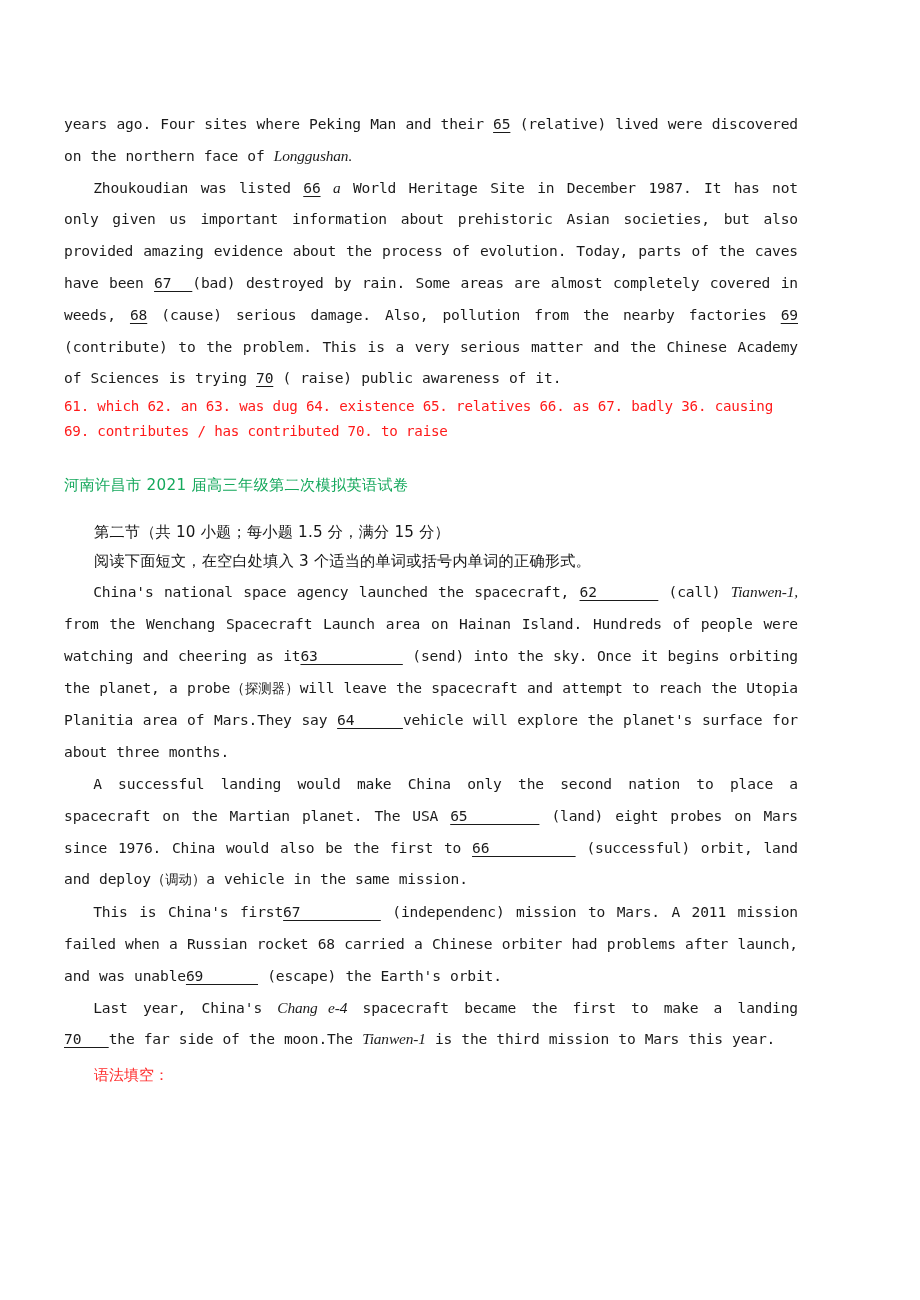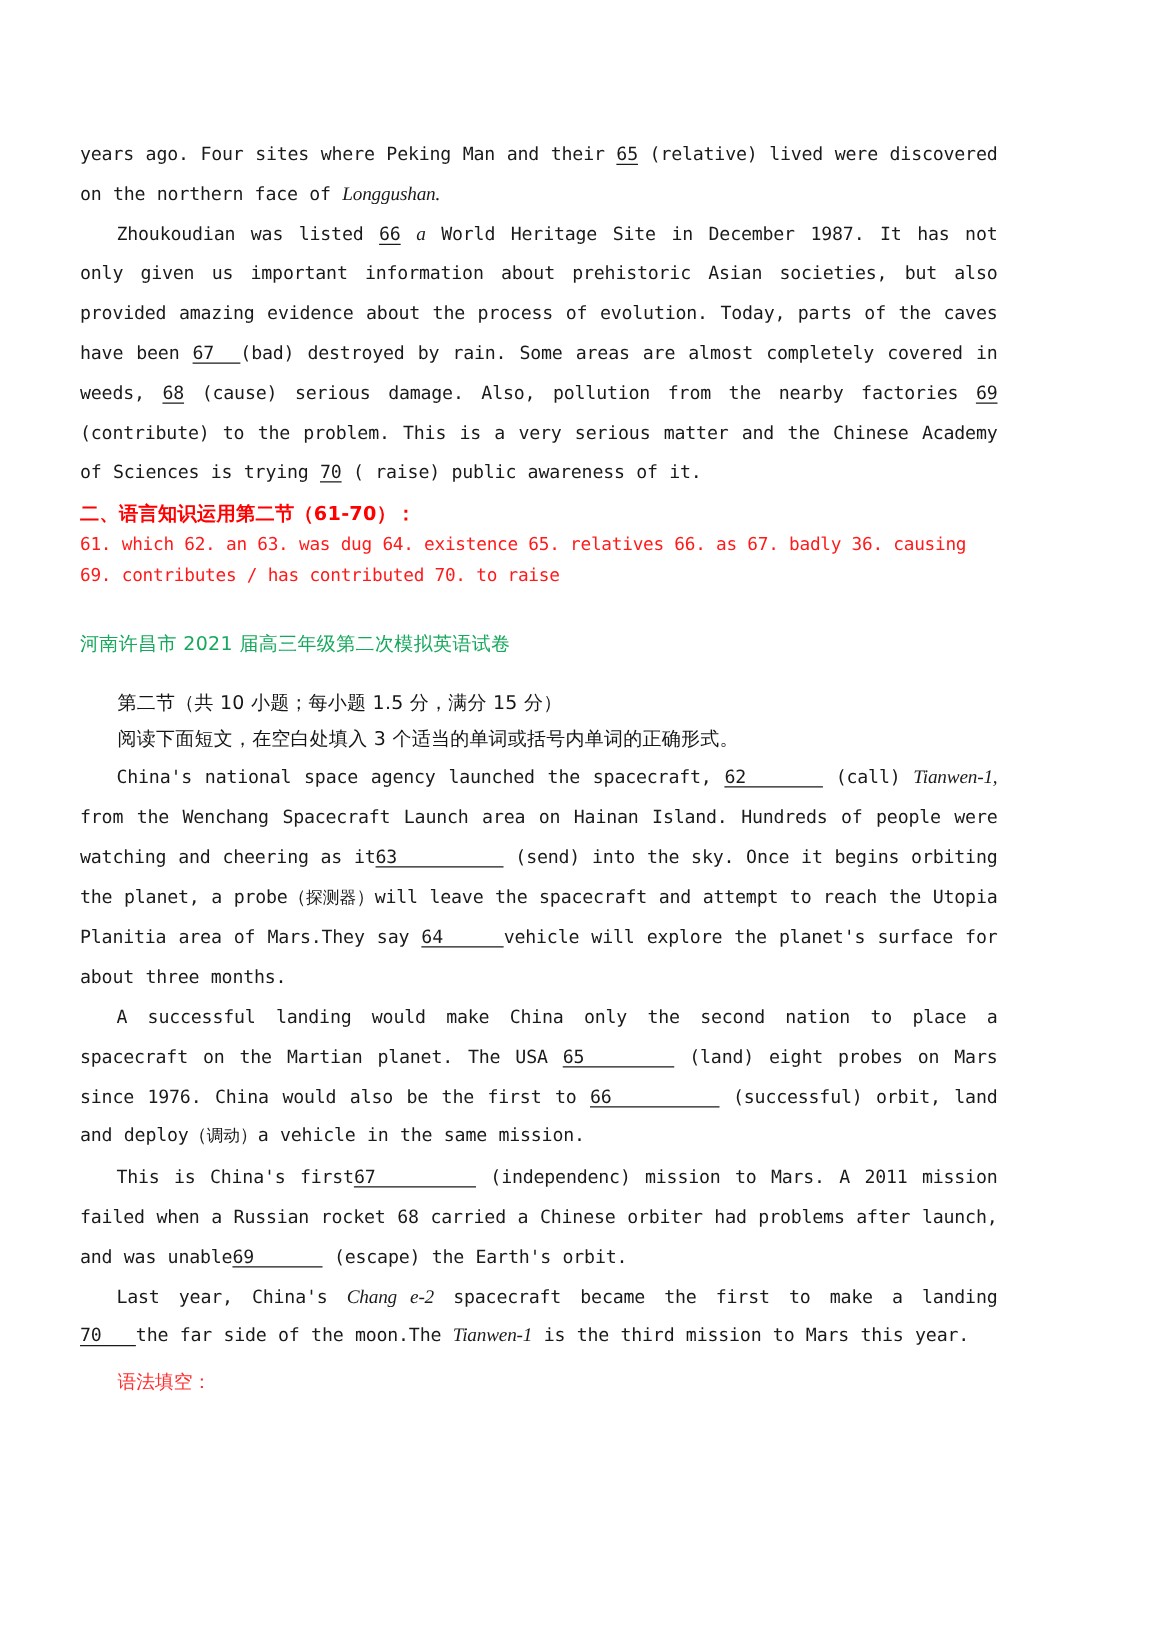--- a/index.html
+++ b/index.html
@@ -108,33 +108,32 @@
 </style>
 </head>
 <body>
 
 <div id="page">
 
   <p class="para"><span>years ago. Four sites where Peking Man and their </span><span class="blank">65</span><span> (relative) lived were discovered on the northern face of </span><span class="it">Longgushan.</span></p>
 
   <p class="para indent"><span>Zhoukoudian was listed </span><span class="blank">66</span> <span class="it">a</span><span> World Heritage Site in December 1987. It has not only given us important information about prehistoric Asian societies, but also provided amazing evidence about the process of evolution. Today, parts of the caves have been </span><span class="blank">67  </span><span>(bad) destroyed by rain. Some areas are almost completely covered in weeds, </span><span class="blank">68</span><span> (cause) serious damage. Also, pollution from the nearby factories </span><span class="blank">69</span><span> (contribute) to the problem. This is a very serious matter and the Chinese Academy of Sciences is trying </span><span class="blank">70</span><span> ( raise) public awareness of it.</span></p>
 
-  <p class="red-head">二、语言知识运用第二节（61-70）：</p>
   <p class="red-ans">61. which 62. an 63. was dug 64. existence 65. relatives 66. as 67. badly 36. causing</p>
   <p class="red-ans">69. contributes / has contributed 70. to raise</p>
 
   <p class="green-title">河南许昌市 2021 届高三年级第二次模拟英语试卷</p>
 
   <p class="cn-line first">第二节（共 10 小题；每小题 1.5 分，满分 15 分）</p>
   <p class="cn-line">阅读下面短文，在空白处填入 3 个适当的单词或括号内单词的正确形式。</p>
 
 
   <p class="para indent"><span>China's national space agency launched the spacecraft, </span><span class="blank">62      </span><span> (call) </span><span class="it">Tianwen-1,</span><span> from the Wenchang Spacecraft Launch area on Hainan Island. Hundreds of people were watching and cheering as it</span><span class="blank">63         </span><span> (send) into the sky. Once it begins orbiting the planet, a probe（</span><span class="cjk-inline">探测器</span><span>）will leave the spacecraft and attempt to reach the Utopia Planitia area of Mars.They say </span><span class="blank">64     </span><span>vehicle will explore the planet's surface for about three months.</span></p>
 
   <p class="para indent"><span>A successful landing would make China only the second nation to place a spacecraft on the Martian planet. The USA </span><span class="blank">65      </span><span> (land) eight probes on Mars since 1976. China would also be the first to </span><span class="blank">66        </span><span> (successful) orbit, land and deploy（</span><span class="cjk-inline">调动</span><span>）a vehicle in the same mission.</span></p>
 
   <p class="para indent"><span>This is China's first</span><span class="blank">67       </span><span> (independenc) mission to Mars. A 2011 mission failed when a Russian rocket 68 carried a Chinese orbiter had problems after launch, and was unable</span><span class="blank">69      </span><span> (escape) the Earth's orbit.</span></p>
 
-  <p class="para indent"><span>Last year, China's </span><span class="it">Chang e-2</span><span> spacecraft became the first to make a landing </span><span class="blank">70   </span><span>the far side of the moon.The </span><span class="it">Tianwen-1</span><span> is the third mission to Mars this year.</span></p>
+  <p class="para indent"><span>Last year, China's </span><span class="it">Chang e-4</span><span> spacecraft became the first to make a landing </span><span class="blank">70   </span><span>the far side of the moon.The </span><span class="it">Tianwen-1</span><span> is the third mission to Mars this year.</span></p>
 
   <p class="ans-head">语法填空：</p>
 
 </div>
 
 </body></html>

